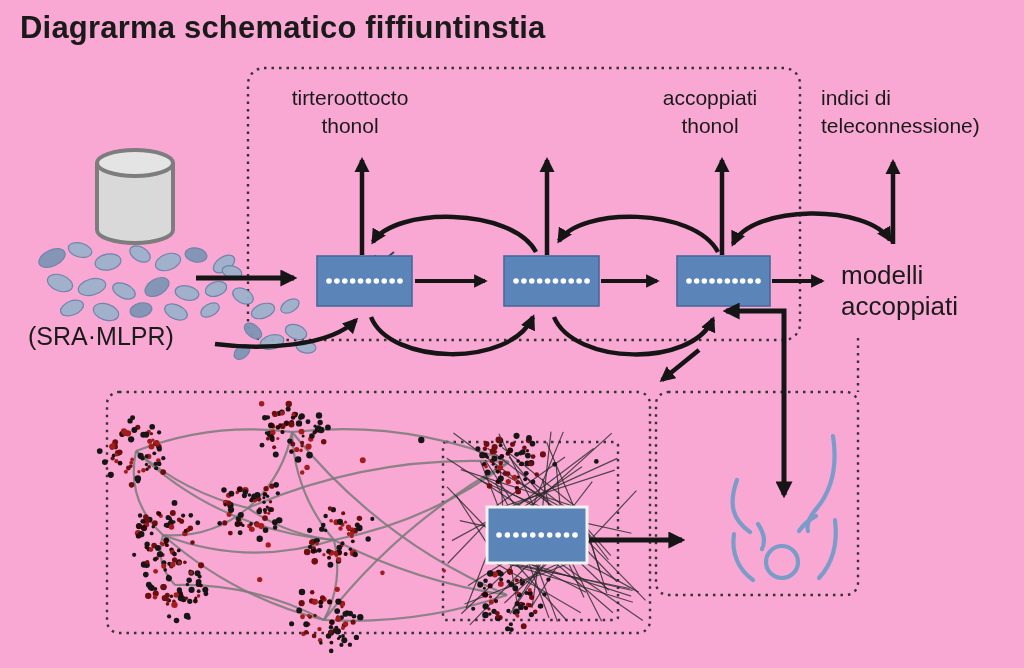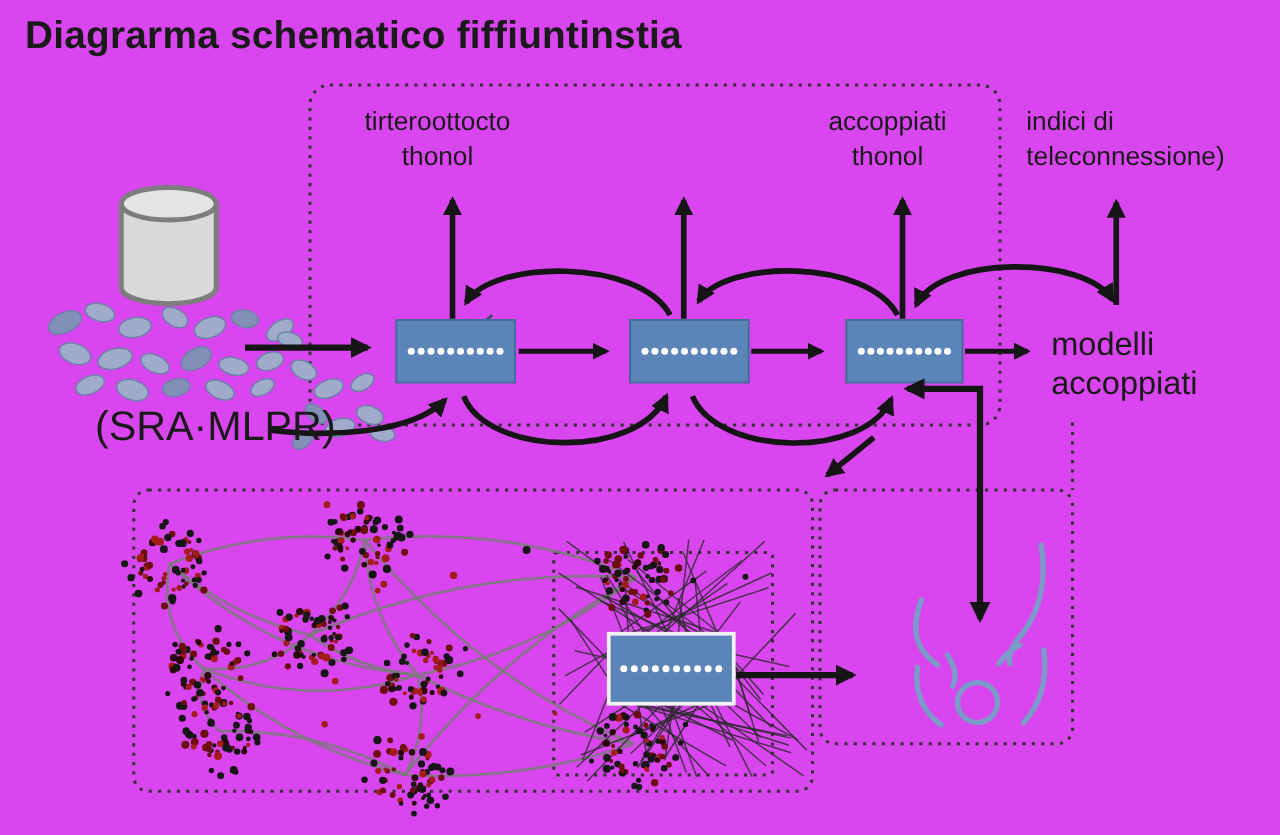--- a/index.html
+++ b/index.html
@@ -1,25 +1,25 @@
 <!DOCTYPE html>
 <html><head>
 <meta charset="utf-8">
 <style>
   html,body{margin:0;padding:0;background:#fff;}
-  .stage{position:relative;width:1024px;height:668px;background:#d946ef;overflow:hidden;
+  .stage{position:relative;width:1024px;height:668px;background:#f9a8d4;overflow:hidden;
          font-family:"Liberation Sans",sans-serif;color:#1a1a1a;}
   .stage svg{position:absolute;left:0;top:0;}
   .title{position:absolute;left:20px;top:10px;font-size:31px;font-weight:700;letter-spacing:.2px;}
   .lbl{position:absolute;font-size:21px;line-height:28px;text-align:center;}
   .lbl span{display:block;}
   .lbl.left{text-align:left;}
   .out-lbl{position:absolute;left:841px;top:240px;font-size:26px;line-height:31px;text-align:left;margin-top:20px;}
   .out-lbl span{display:block;}
-  .src-lbl{position:absolute;left:28px;top:322px;font-size:33px;margin-left:48px;}
+  .src-lbl{position:absolute;left:28px;top:322px;font-size:25px;}
 </style>
 </head>
 <body>
 
 <div class="stage">
 
 <svg width="1024" height="668" viewBox="0 0 1024 668">
   <defs>
     <marker id="ah" viewBox="0 0 10 10" refX="8" refY="5" markerWidth="3.4" markerHeight="3.4" orient="auto-start-reverse">
           <path d="M0,0 L10,5 L0,10 z" fill="#151515"></path>

